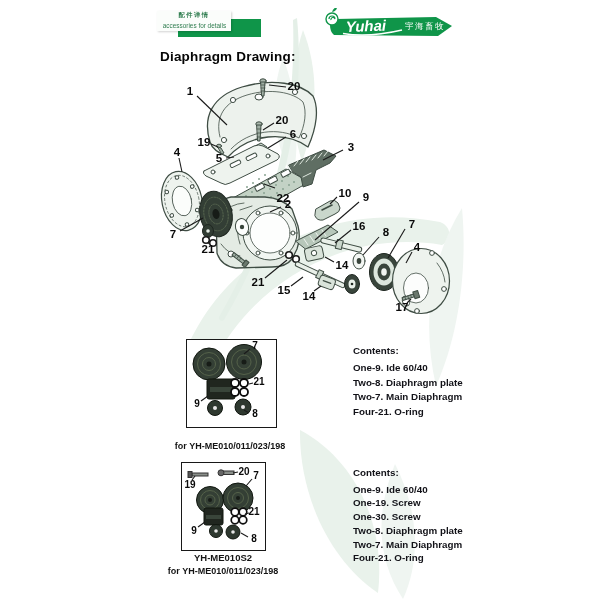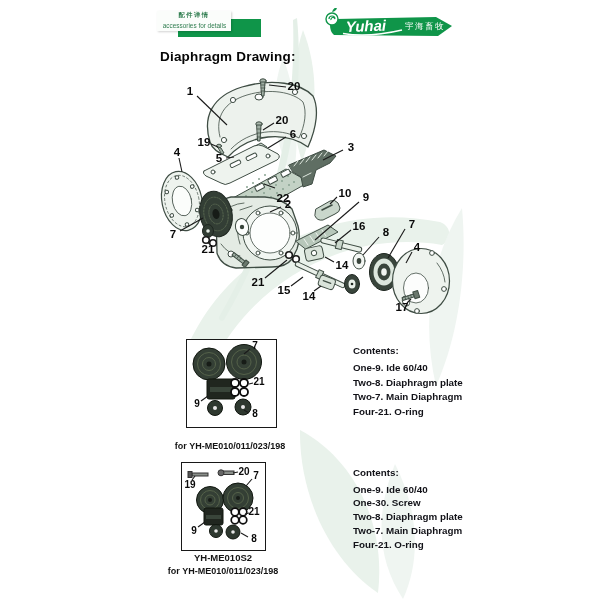--- a/index.html
+++ b/index.html
@@ -436,20 +436,21 @@
         <span class="kit-callout" style="left: 12px; top: 67px;">9</span>
         <span class="kit-callout" style="left: 72px; top: 75px;">8</span>
       </div>
   </div>
   <div class="kit-caption" id="kit-model-1">YH-ME010S2</div>
   <div class="kit-caption" id="kit-compat-1">for YH-ME010/011/023/198</div>
   <div class="contents" id="contents-block-1">
     <div class="contents-title">Contents:</div>
     <div id="kit-contents-1">
         <div class="contents-line">One-9. Ide 60/40</div>
+        <div class="contents-line">One-19. Screw</div>
         <div class="contents-line">One-30. Screw</div>
         <div class="contents-line">Two-8. Diaphragm plate</div>
         <div class="contents-line">Two-7. Main Diaphragm</div>
         <div class="contents-line">Four-21. O-ring</div>
       </div>
   </div>
 
 </div>
 
 </body></html>

